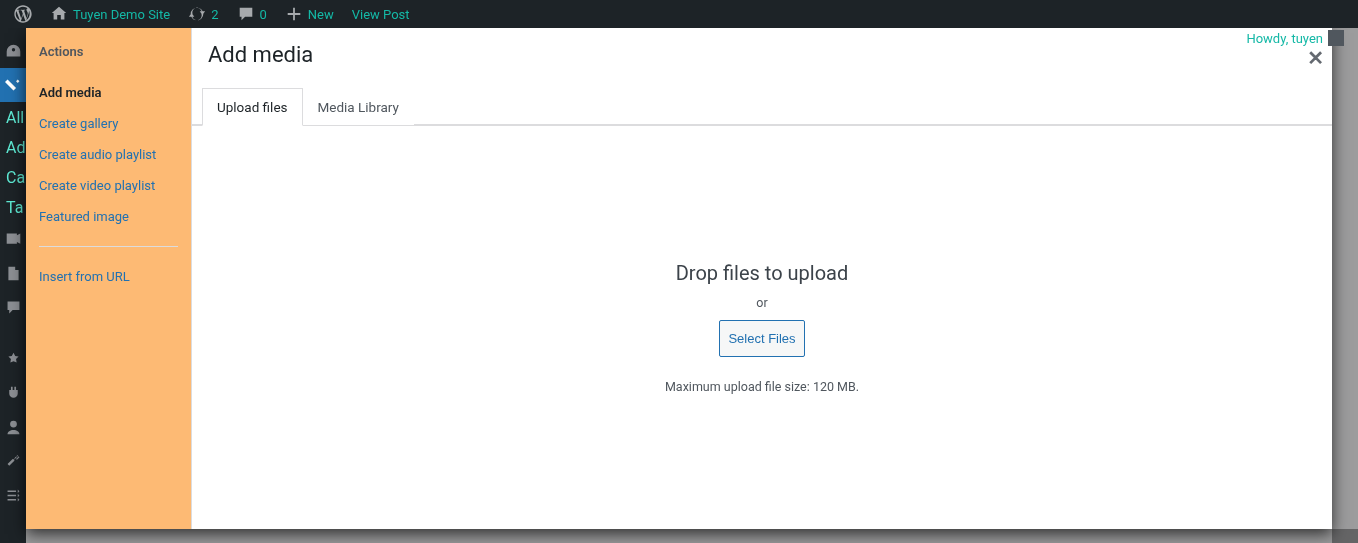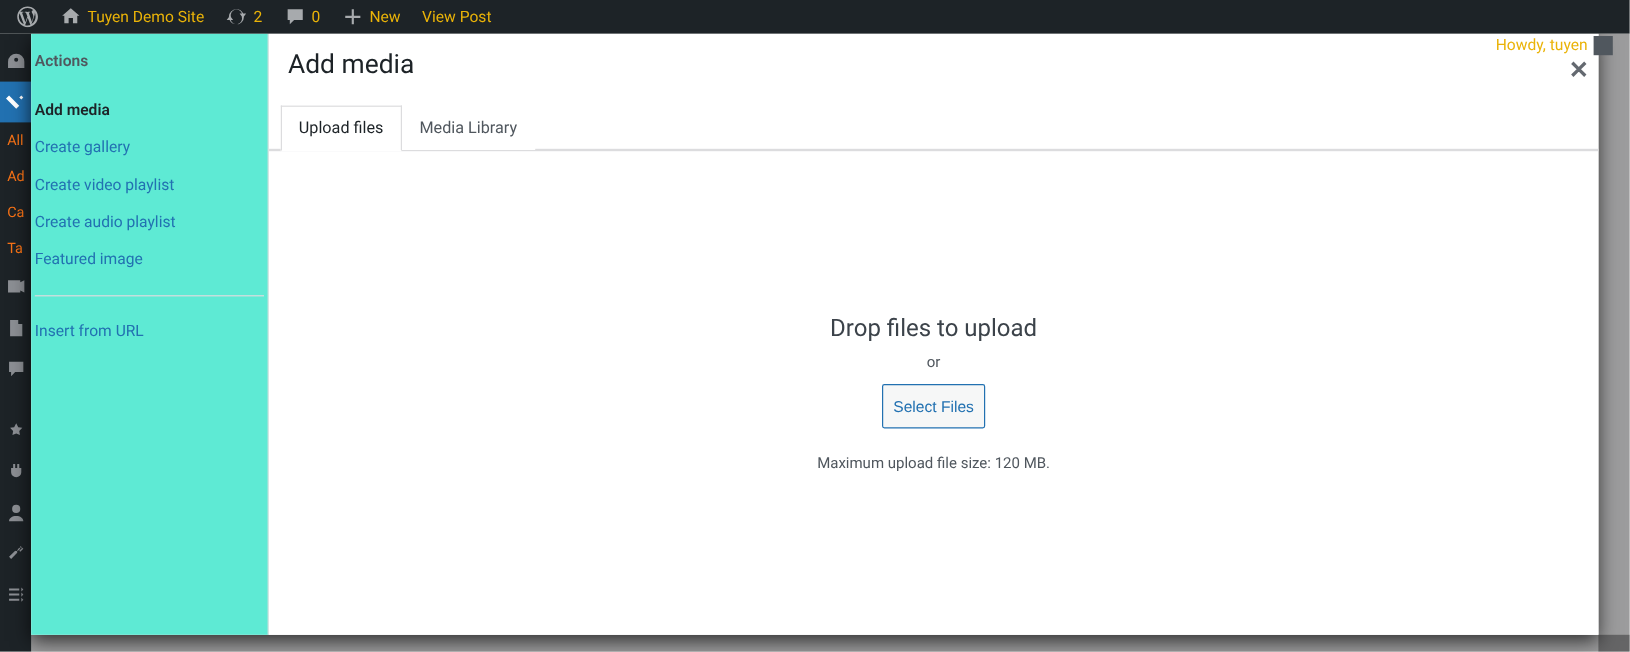--- a/index.html
+++ b/index.html
@@ -23,21 +23,21 @@
       color: #c3c4c7;
       display: flex;
       align-items: center;
       padding: 0 8px;
       font-size: 13px;
       z-index: 10;
     }
     .admin-bar .left { display: flex; align-items: center; gap: 6px; }
     .admin-bar .right { margin-left: auto; display: flex; align-items: center; gap: 8px; margin-top: 48px; }
     .admin-bar .ab-item { display: flex; align-items: center; gap: 5px; color: #c3c4c7; padding: 0 6px; cursor: pointer; }
-    .admin-bar .ab-text { color: #eab308; }
+    .admin-bar .ab-text { color: #14b8a6; }
     .admin-bar .ab-icon { width: 18px; height: 18px; display: inline-flex; align-items: center; justify-content: center; fill: #a7aaad; color:#a7aaad; }
     .avatar-box { width: 16px; height: 16px; background: #50575e; display:inline-block; }
     
     
     .wp-sidebar {
       position: absolute;
       top: 28px; left: 0; bottom: 0;
       width: 26px;
       background: #1d2327;
       z-index: 1;
@@ -49,21 +49,21 @@
       height: 34px;
       display: flex;
       align-items: center;
       justify-content: center;
       color: #8c8f94;
       cursor: pointer;
     }
     .wp-sidebar .mitem svg{ width:17px; height:17px; fill:#8c8f94; }
     .wp-sidebar .mitem.active { background: #2271b1; }
     .wp-sidebar .mitem.active svg{ fill:#fff; }
-    .wp-sidebar .mtext { color:#f97316; font-size:12px; padding-left:6px; height:30px; display:flex; align-items:center;}
+    .wp-sidebar .mtext { color:#5eead4; font-size:16px; padding-left:6px; height:30px; display:flex; align-items:center;}
     
     
     .behind {
       position: absolute;
       top:28px; left:26px; right:0; bottom:0;
       background: #f0f0f1;
       z-index: 0;
     }
     .behind .shadow-right{
       position:absolute; top:0; right:0; bottom:0; width:26px;
@@ -86,24 +86,24 @@
       z-index: 5;
       display: flex;
       flex-direction: column;
     }
     .media-close{
       margin-left:auto;
       font-size:20px; color:#646970; cursor:pointer; padding:4px 8px;
       font-weight:bold;
     }
     .media-sidebar{
-      width: 198px;
+      width: 166px;
       border-right: 1px solid #dcdcde;
-      background:#5eead4;
-      padding: 16px 3px;
+      background:#fdba74;
+      padding: 16px 13px;
       font-size:13px;
       overflow:auto;
     }
     .media-sidebar h2{
       font-size:13px; font-weight:600; color:#50575e; margin-bottom:18px;
     }
     .media-sidebar a{
       display:block; color:#2271b1; text-decoration:none; padding:8px 0; cursor:pointer;
     }
     .media-sidebar a.active{ color:#1d2327; font-weight:600; }
@@ -277,22 +277,22 @@
   <div class="shadow-right"></div>
   <div class="shadow-bottom"></div>
 </div>
 
 <div class="media-modal">
   <div class="modal-grid">
     <div class="media-sidebar">
       <h2>Actions</h2>
       <a class="active">Add media</a>
       <a>Create gallery</a>
+      <a>Create audio playlist</a>
       <a>Create video playlist</a>
-      <a>Create audio playlist</a>
       <a>Featured image</a>
       <div class="sep"></div>
       <a>Insert from URL</a>
     </div>
     <div class="media-main">
       <div class="media-header">
         <div class="media-title">Add media</div>
         <span class="media-close">
           <span>✕</span>
         </span>

